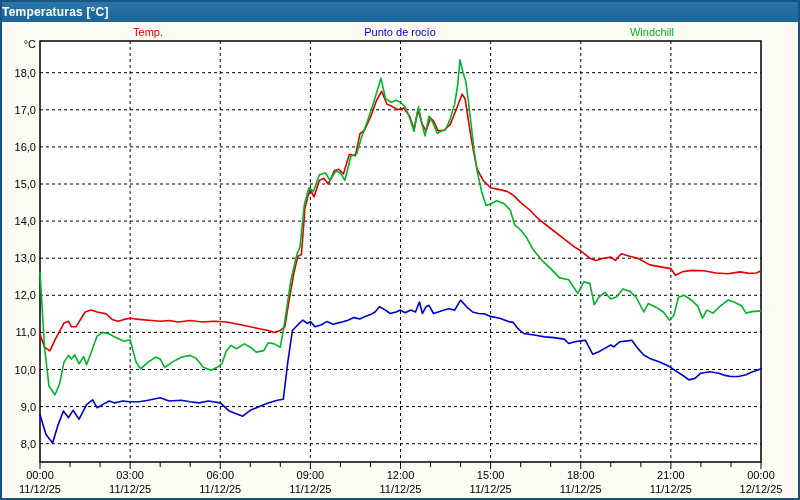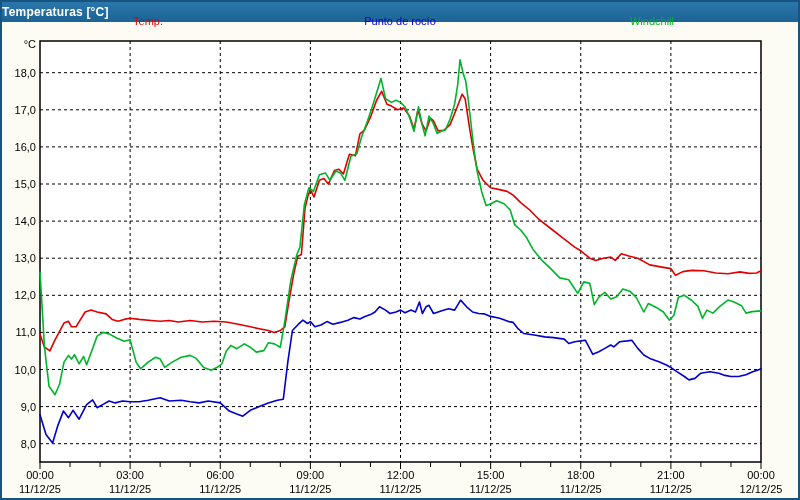--- a/index.html
+++ b/index.html
@@ -8,21 +8,21 @@
     border:2px solid #17547f;background:#fcfcf4;overflow:hidden;
   }
   .titlebar{
     position:absolute;left:0;top:0;width:796px;height:20px;
     background:linear-gradient(#2a76ab,#1c6397);
     color:#ffffff;font-size:12px;font-weight:bold;
     display:flex;align-items:center;justify-content:flex-start;
     letter-spacing:0.2px;
   }
   .legend-item{
-    position:absolute;top:13px;font-size:11px;white-space:nowrap;
+    position:absolute;top:24px;font-size:11px;white-space:nowrap;
     transform:translateX(-50%);
   }
   svg.chart{position:absolute;left:0;top:0;}
   text{font-family:"Liberation Sans",sans-serif;}
 </style>
 </head>
 <body>
 
 <div class="window">
   <div class="titlebar">

